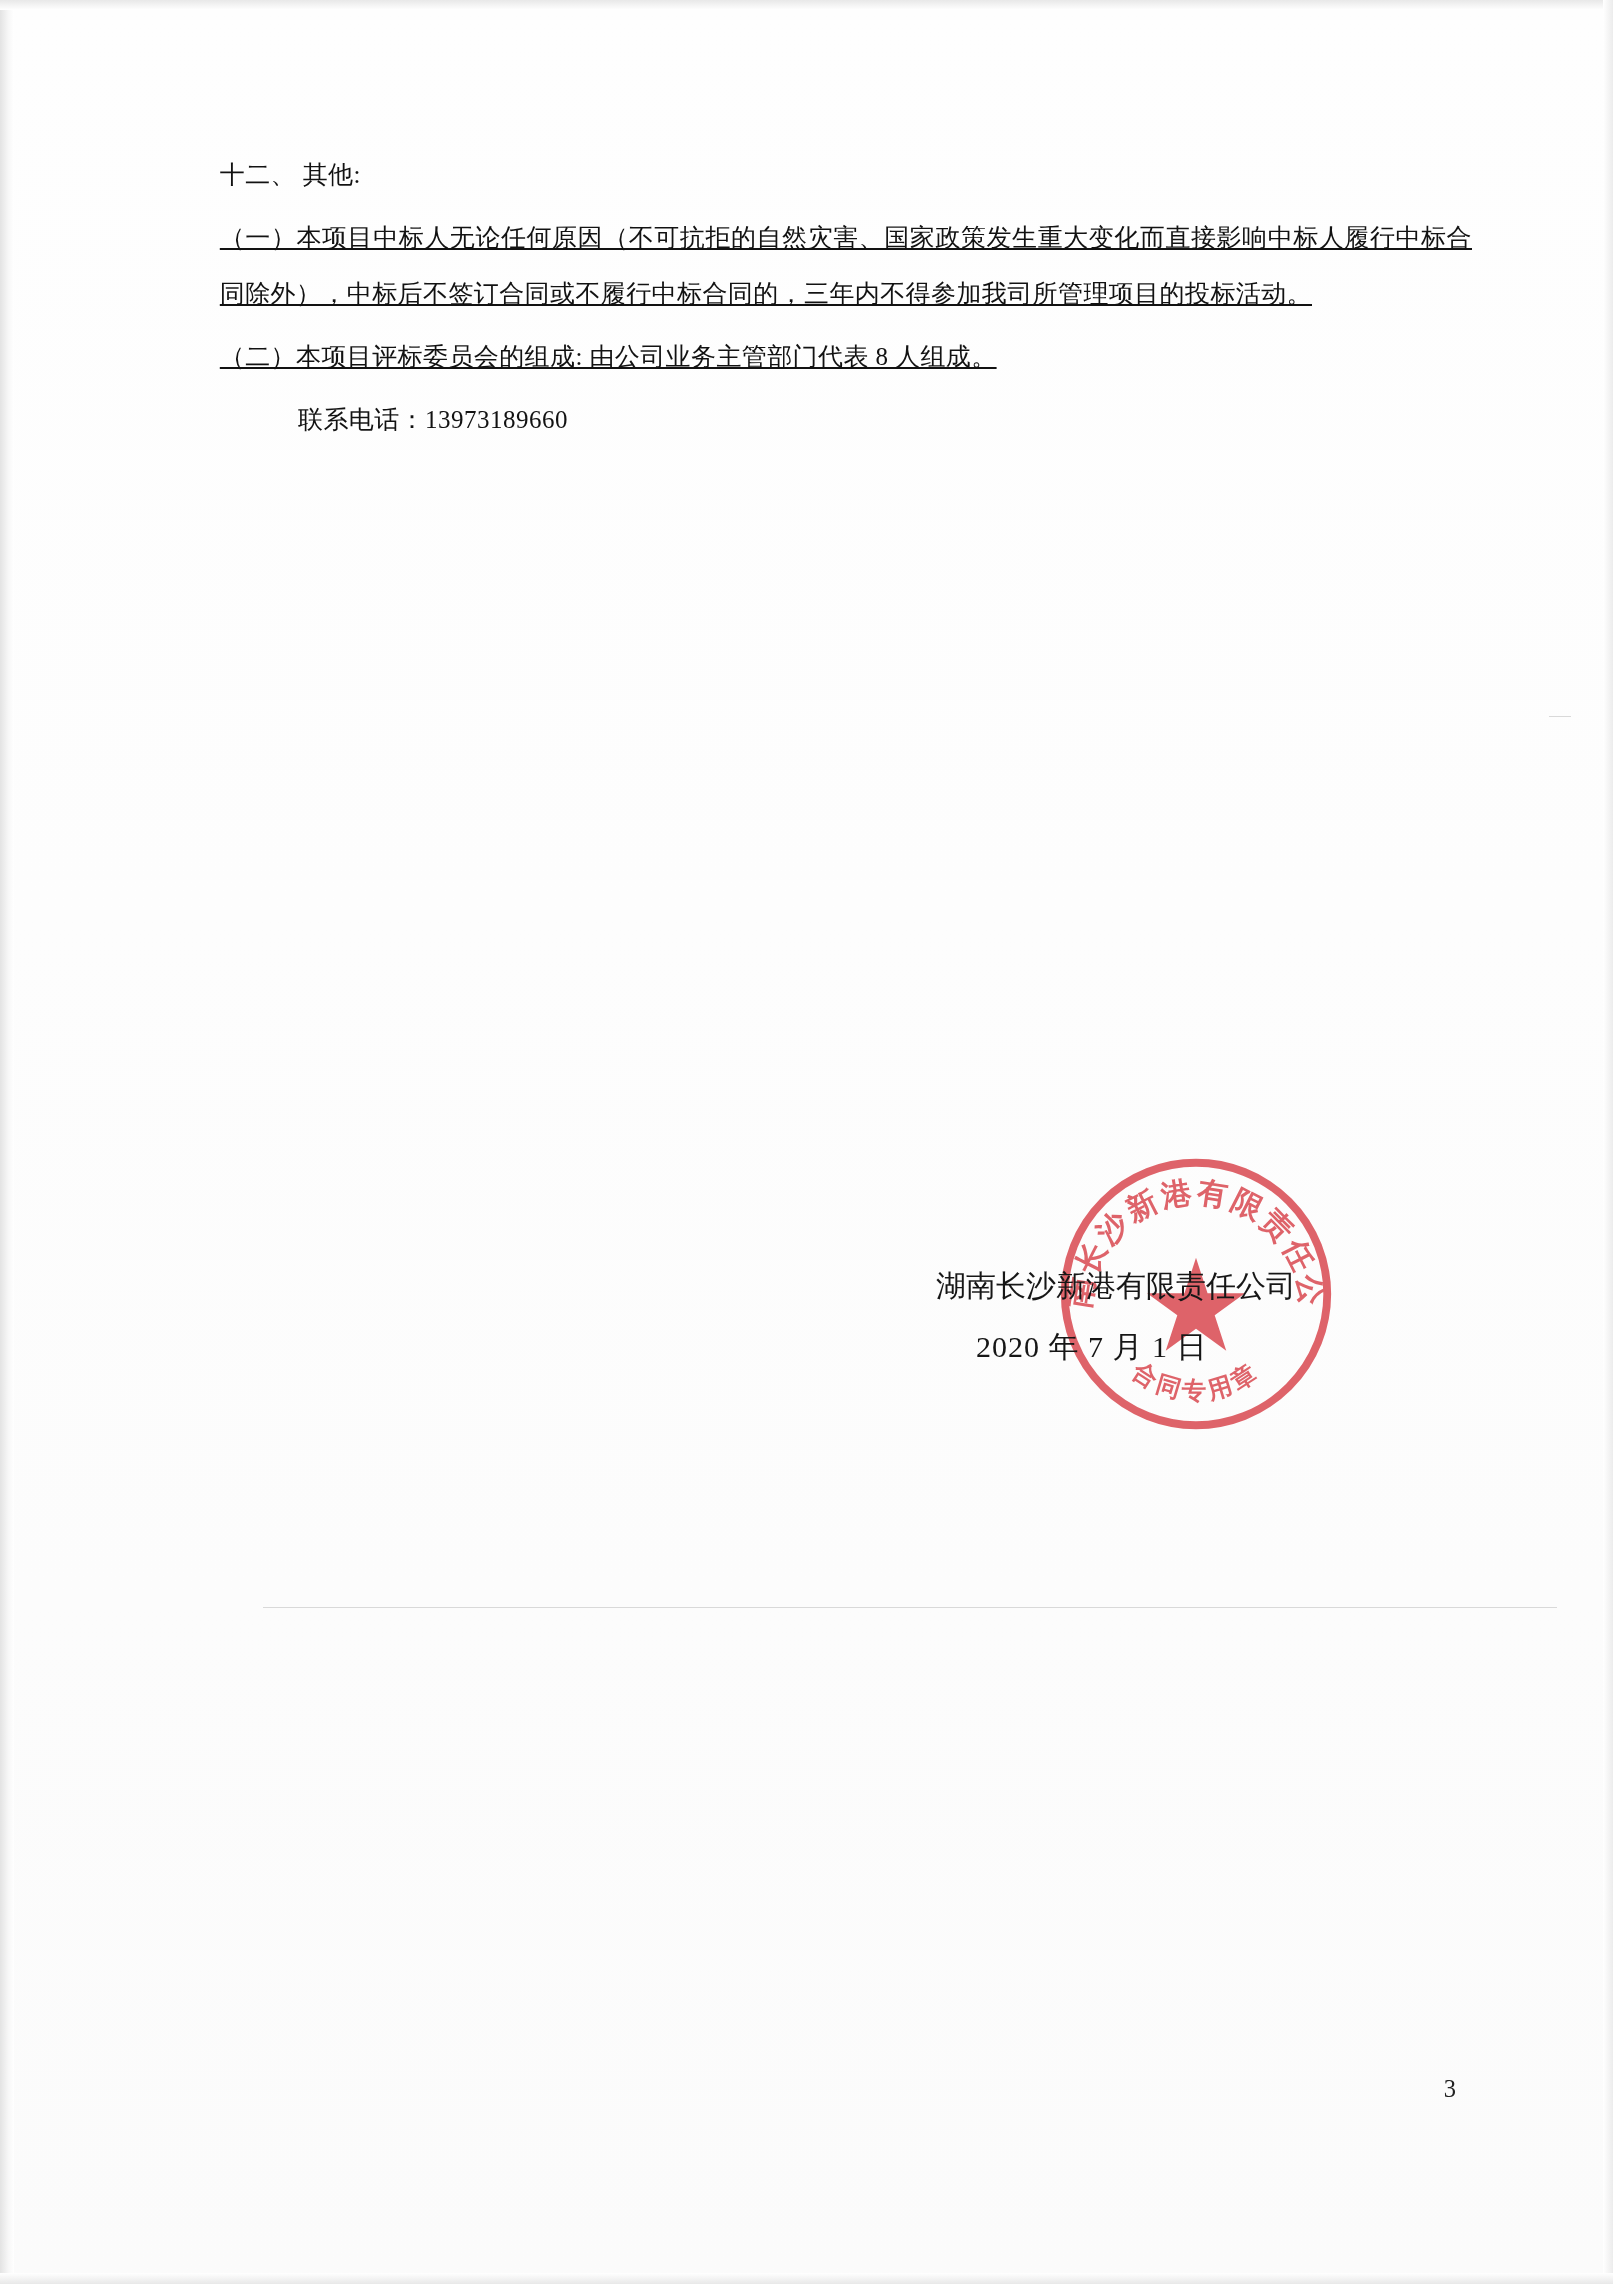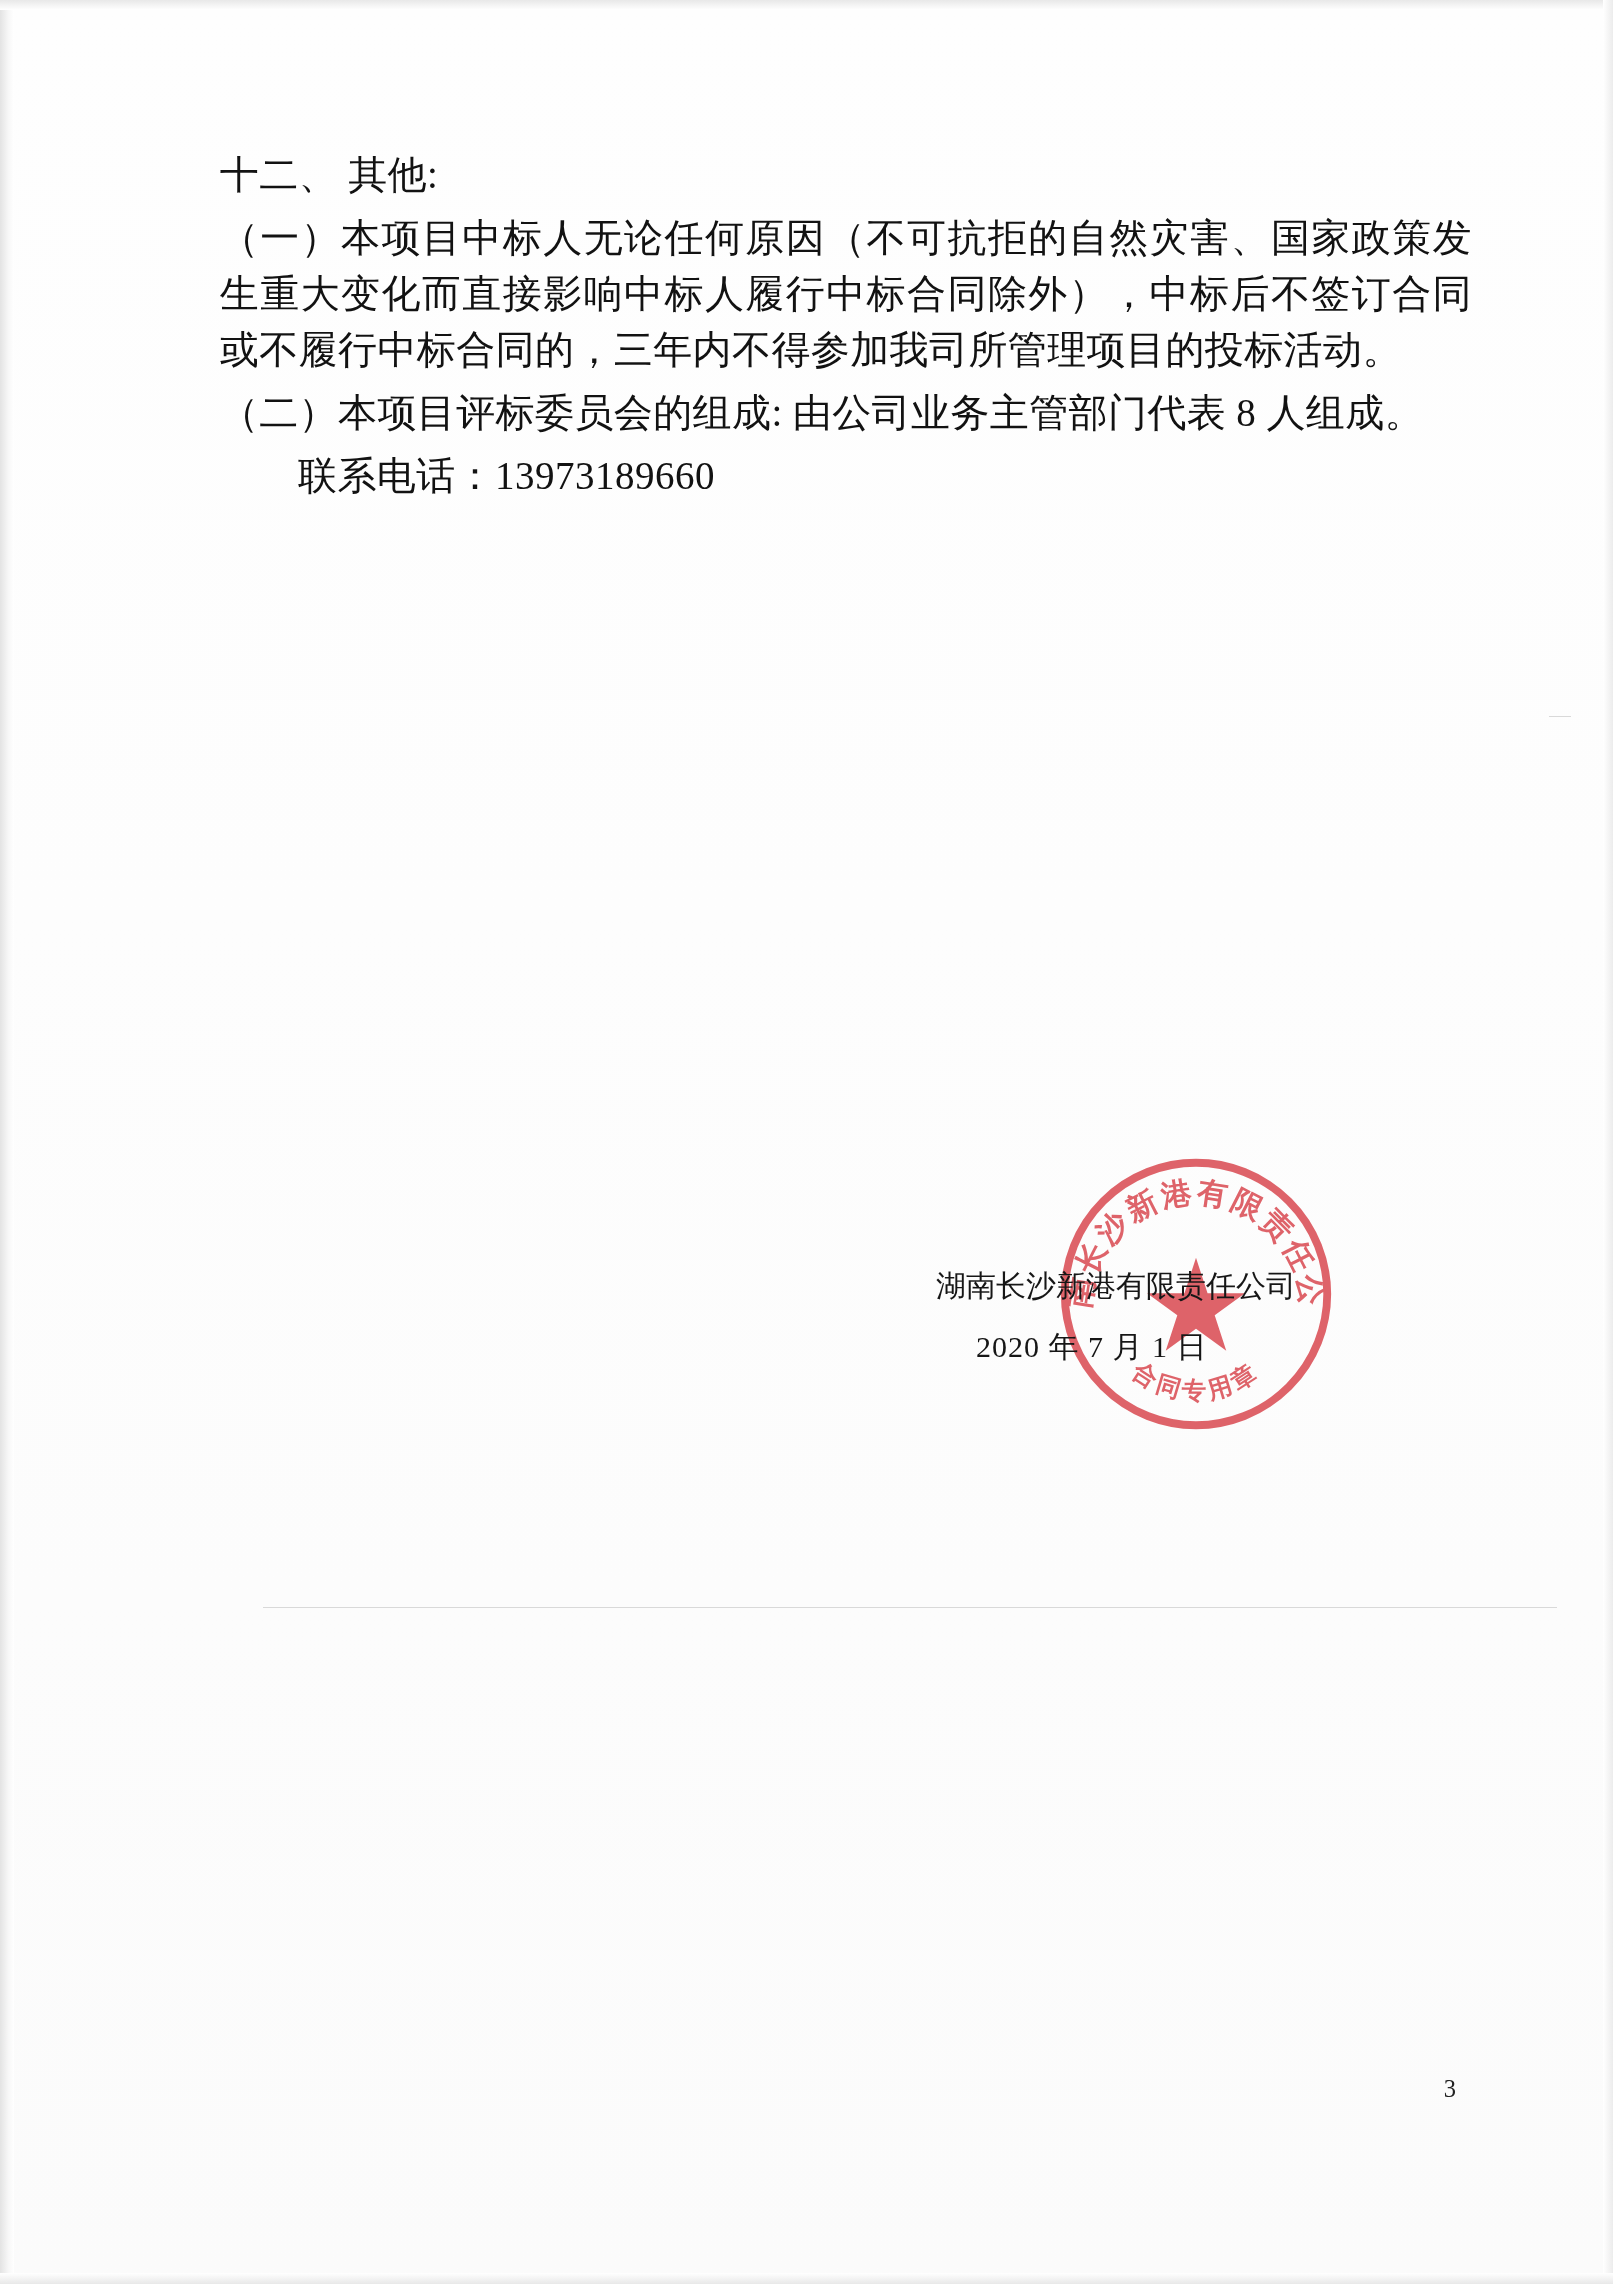--- a/index.html
+++ b/index.html
@@ -48,30 +48,31 @@
     background: linear-gradient(0deg, #e6e6e6 0%, #ffffff 100%);
   }
   .content {
     position: absolute;
     left: 208px;
     top: 147px;
     width: 1264px;
   }
   p.para {
     margin: 0 0 6.9px 0;
-    font-size: 39px;
+    font-size: 25px;
     line-height: 56px;
     letter-spacing: 0.4px;
     text-align: justify;
     text-justify: inter-ideograph;
     color: #121212;
   }
   p.indent {
     text-indent: 0;
     padding-left: 11.8px;
+    text-decoration: underline;
   }
   .heading {
     padding-left: 11.8px;
     margin-bottom: 9.8px;
   }
   .sp-mid  { letter-spacing: 2.9px; }
   .phone-line {
     padding-left: 90px;
     margin-top: 3.9px;
   }

